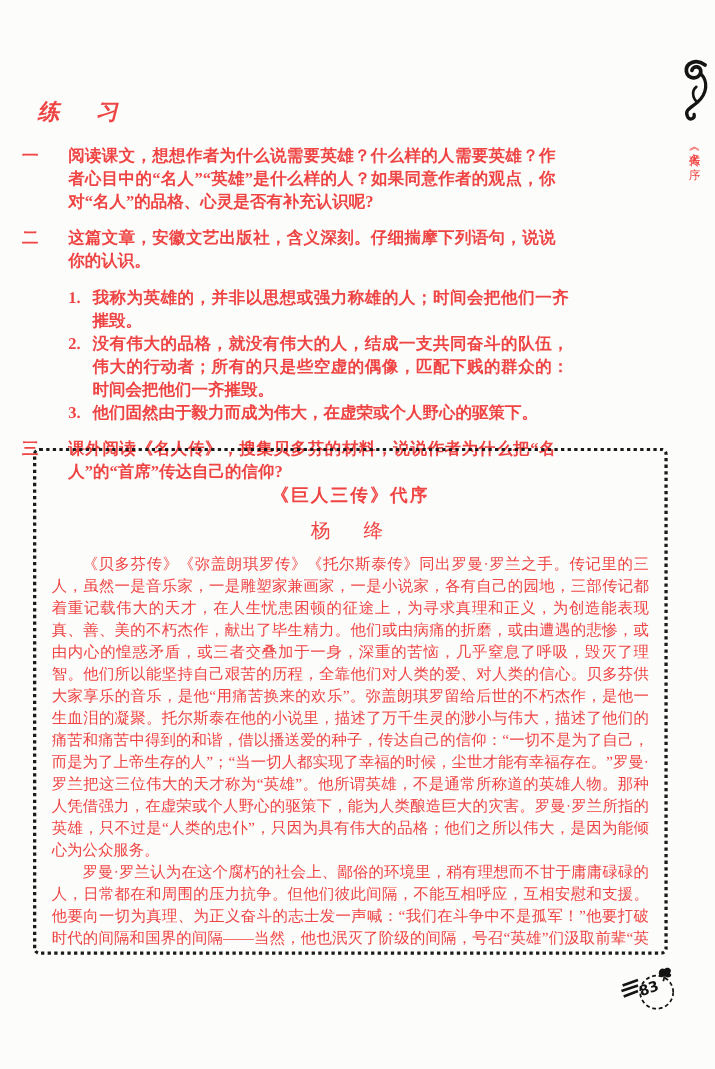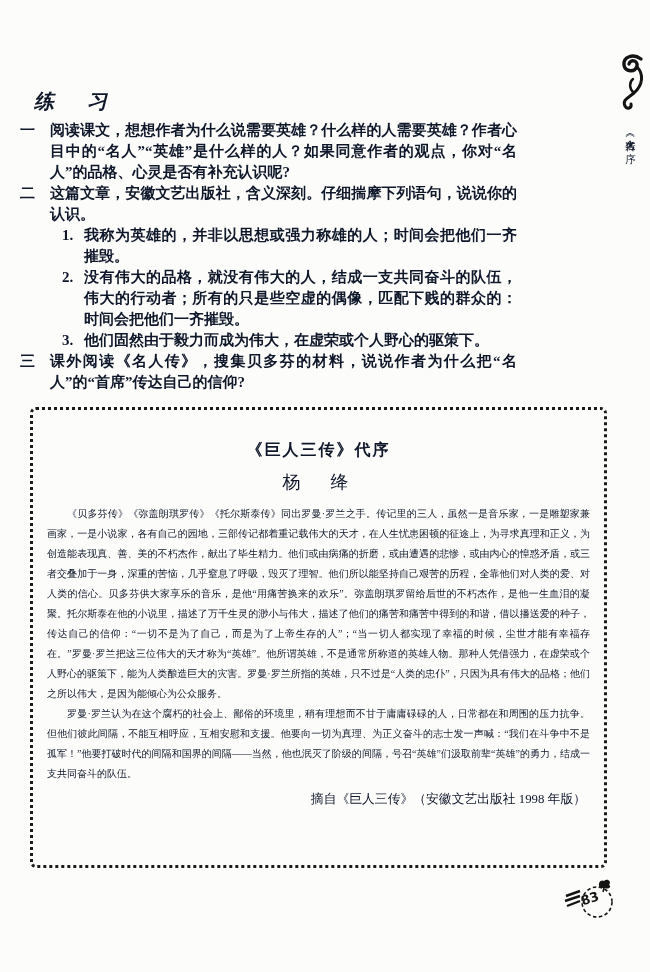--- a/index.html
+++ b/index.html
@@ -1,48 +1,48 @@
 <!DOCTYPE html>
 <html><head>
 <meta charset="utf-8">
 <style>
   html,body{margin:0;padding:0;background:#e8e8e6;}
   .page{
     position:relative;width:650px;height:972px;margin:0 auto;
-    background:#fcfcfa;color:#0f172a;overflow:hidden;
+    background:#fcfcfa;color:#ef4444;overflow:hidden;
     font-family:"Liberation Serif", serif;
   }
   
   .heading{
     position:absolute;left:34px;top:88px;margin:0;
     font-size:20px;font-weight:bold;font-style:italic;
     letter-spacing:14px;white-space:nowrap;
   }
   
   .exercises{
     position:absolute;left:20px;top:120px;width:497px;
     font-size:15px;line-height:21px;font-weight:600;
     text-align:justify;
   }
   .ex-item{position:relative;padding-left:30px;}
   .ex-item .marker{position:absolute;left:0;top:0;font-weight:600;}
-  .ex-item p{margin:0;}
+  .ex-item p{margin:12px;}
   .sub-list{margin-left:42px;}
   .sub-item{position:relative;padding-left:22px;}
   .sub-item .marker{position:absolute;left:0;top:0;}
   .sub-item p{margin:0;}
   
   .reading-box{
     position:absolute;left:30px;top:407px;width:577px;height:461px;
     box-sizing:border-box;border:3px dotted #1b1b1b;border-radius:6px;
     padding:10px 14px 0 14px;overflow:hidden;
   }
   .box-title{text-align:center;font-size:16px;font-weight:bold;letter-spacing:2px;margin-top:20px;}
   .box-author{text-align:center;font-size:18px;letter-spacing:6px;margin-top:9px;}
-  .box-body{margin-top:10px;font-size:10px;line-height:20px;text-align:justify;}
+  .box-body{margin-top:10px;font-size:14px;line-height:20px;text-align:justify;}
   .box-body p{margin:0;text-indent:2em;}
   .attribution{text-align:right;font-size:12.8px;margin-top:7px;padding-right:4px;}
   
   .side-title{
     position:absolute;left:620px;top:130px;height:180px;
     writing-mode:vertical-rl;text-orientation:upright;
     font-size:10.5px;letter-spacing:1px;line-height:20px;
   }
   .side-title .suffix{padding-top:10px;}
   

